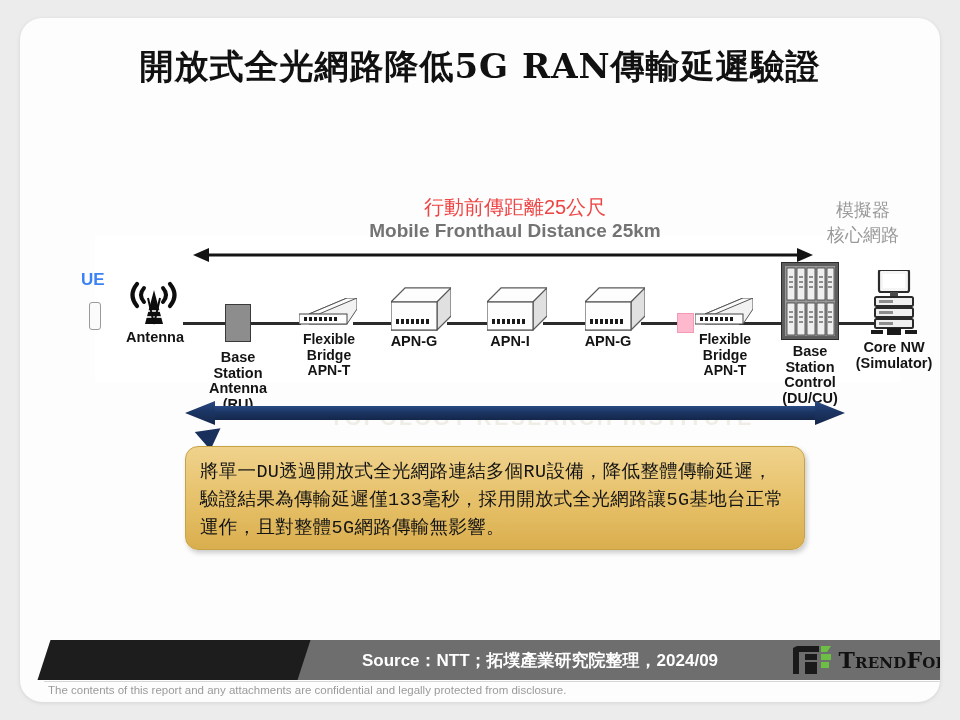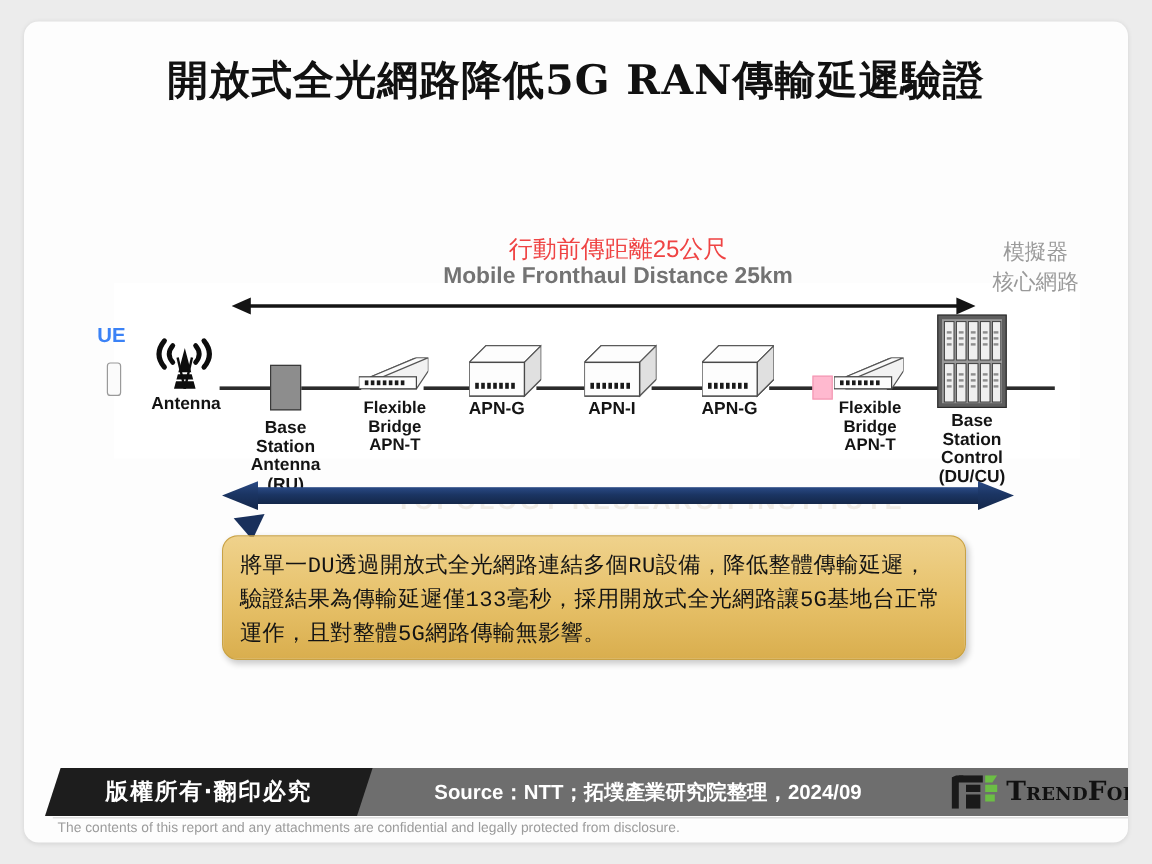--- a/index.html
+++ b/index.html
@@ -7,21 +7,21 @@
     width: 960px; height: 720px;
     background: #ececec;
     font-family: "Liberation Sans", "DejaVu Sans", sans-serif;
     overflow: hidden;
   }
   #slide {
     position: absolute;
     left: 20px; top: 18px;
     width: 920px; height: 684px;
     background: #fdfdfd;
-    border-radius: 12px;
+    border-radius: 22px;
     box-shadow: 0 1px 4px rgba(0,0,0,0.10);
     overflow: hidden;
   }
 
   
   #title {
     position: absolute;
     left: 0; top: 26px; width: 920px;
     text-align: center;
     font-family: "DejaVu Serif", "Liberation Serif", serif;
@@ -431,20 +431,43 @@
         </g>
       </svg>
       <div class="node-label" style="left:-16px; top:82px; width:90px;">
         <div>Base</div>
         <div>Station</div>
         <div>Control</div>
         <div>(DU/CU)</div>
       </div>
     </div>
 
+    <div class="node" style="left:790px; top:112px;">
+      <svg width="58" height="70" viewBox="0 0 58 70">
+
+        <rect x="14" y="0" width="30" height="22" rx="2" fill="#f5f5f5" stroke="#2b2b2b" stroke-width="2.2"></rect>
+        <rect x="18" y="4" width="22" height="14" fill="#ffffff"></rect>
+        <rect x="25" y="22" width="8" height="4" fill="#4a4a4a"></rect>
+
+        <rect x="10" y="27" width="38" height="9" rx="1.5" fill="#f0f0f0" stroke="#2b2b2b" stroke-width="2"></rect>
+        <rect x="14" y="30" width="14" height="3" fill="#8d8d8d"></rect>
+        <rect x="10" y="38" width="38" height="9" rx="1.5" fill="#f0f0f0" stroke="#2b2b2b" stroke-width="2"></rect>
+        <rect x="14" y="41" width="14" height="3" fill="#8d8d8d"></rect>
+        <rect x="10" y="49" width="38" height="9" rx="1.5" fill="#f0f0f0" stroke="#2b2b2b" stroke-width="2"></rect>
+        <rect x="14" y="52" width="14" height="3" fill="#8d8d8d"></rect>
+
+        <rect x="22" y="58" width="14" height="7" fill="#1a1a1a"></rect>
+        <rect x="6" y="60" width="12" height="4" fill="#1a1a1a"></rect>
+        <rect x="40" y="60" width="12" height="4" fill="#1a1a1a"></rect>
+      </svg>
+      <div class="node-label" style="left:-14px; top:70px; width:86px;">
+        <div>Core NW</div>
+        <div>(Simulator)</div>
+      </div>
+    </div>
 
     <svg class="navyarrow" width="660" height="26" viewBox="0 0 660 26">
       <defs>
         <linearGradient id="navyg" x1="0" y1="0" x2="0" y2="1">
           <stop offset="0%" stop-color="#2a4a85"></stop>
           <stop offset="45%" stop-color="#1b3563"></stop>
           <stop offset="100%" stop-color="#14274a"></stop>
         </linearGradient>
       </defs>
       <rect x="28" y="6" width="604" height="14" fill="url(#navyg)"></rect>
@@ -456,21 +479,20 @@
   <div class="tail"></div>
 
   <div id="callout">
     <div class="ctext">將單一DU透過開放式全光網路連結多個RU設備，降低整體傳輸延遲，驗證結果為傳輸延遲僅133毫秒，採用開放式全光網路讓5G基地台正常運作，且對整體5G網路傳輸無影響。</div>
   </div>
 
   <div id="footer">
     <div class="f-rule"></div>
     <div class="f-grey"></div>
     <div class="f-black"></div>
-    <div class="f-black-lbl">版權所有‧翻印必究</div>
     <div class="f-src">Source：NTT；拓墣產業研究院整理，2024/09</div>
     <div class="f-logo">
       <svg class="mark" viewBox="0 0 40 28">
         <polygon points="0,2 4,0 10,0 6,6 6,28 0,28" fill="#1a1a1a"></polygon>
         <polygon points="6,0 26,0 26,6 6,6" fill="#1a1a1a"></polygon>
         <polygon points="28,0 38,0 34,6 28,6" fill="#6cbe45"></polygon>
         <polygon points="28,8 38,8 38,14 28,14" fill="#6cbe45"></polygon>
         <polygon points="12,8 24,8 24,14 12,14" fill="#1a1a1a"></polygon>
         <polygon points="28,16 36,16 36,22 28,22" fill="#6cbe45"></polygon>
         <polygon points="12,16 24,16 24,28 12,28" fill="#1a1a1a"></polygon>

